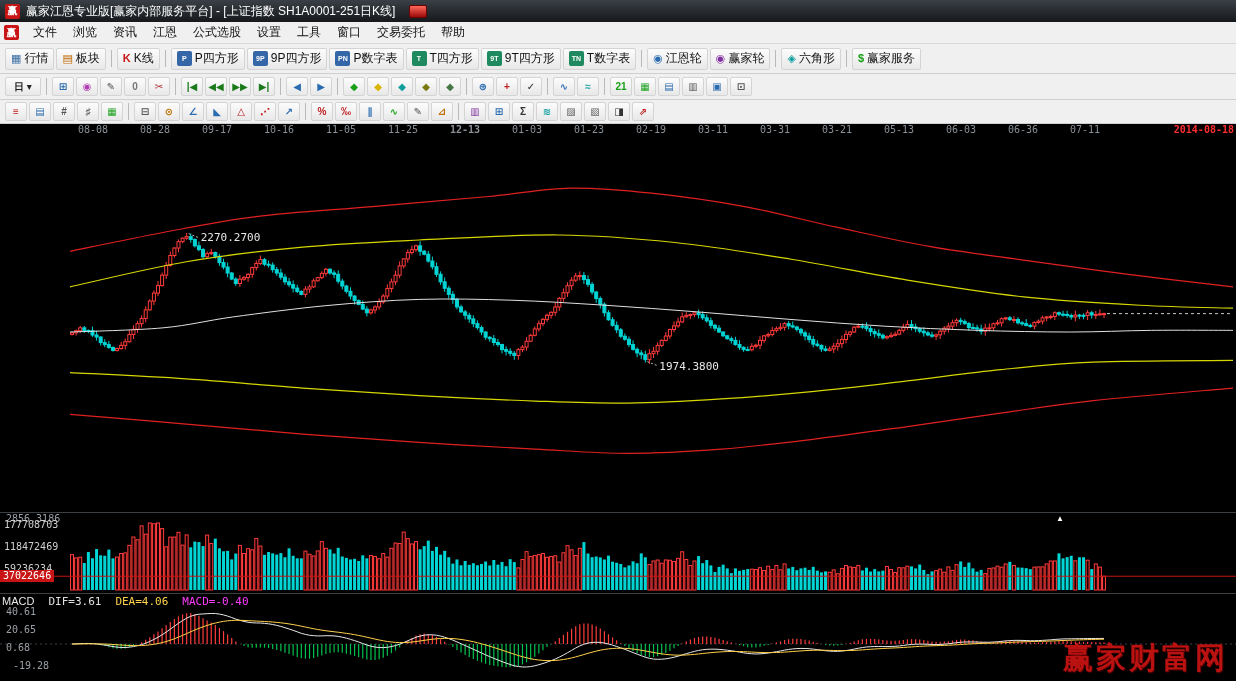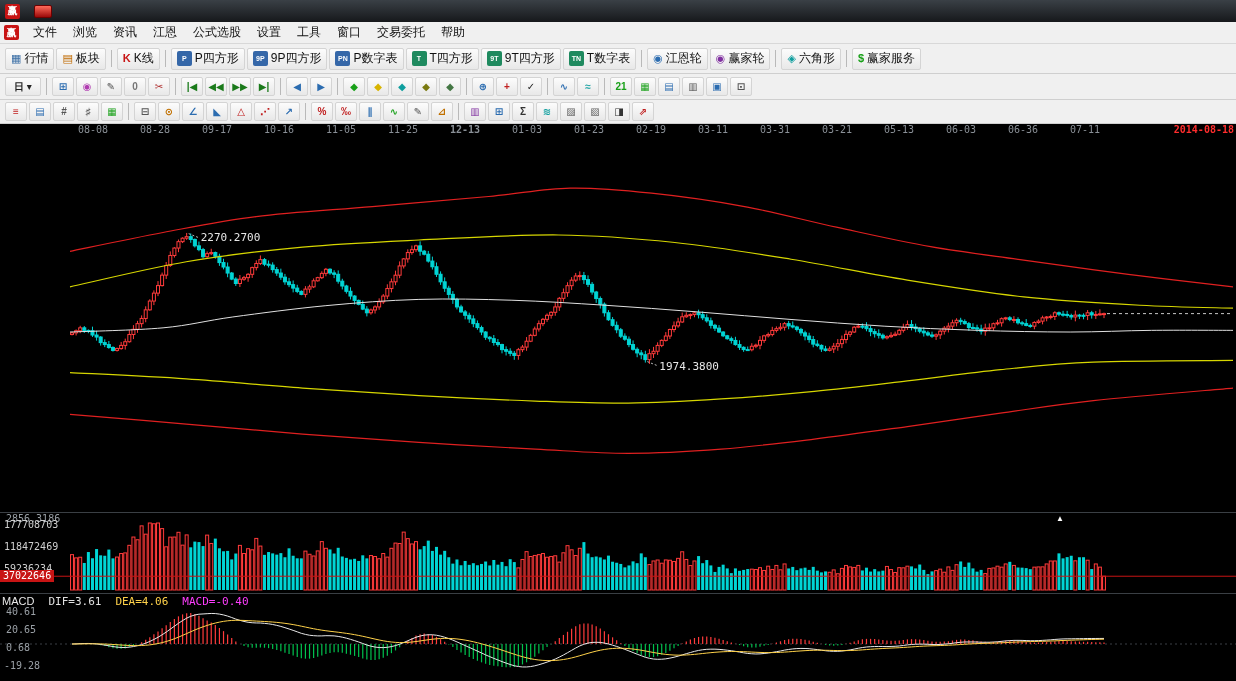--- a/index.html
+++ b/index.html
@@ -40,30 +40,31 @@
 .hdr-right{margin-left:auto;display:flex;gap:8px}
 .sym-code{color:#e8e8e8}.sym-name{color:#ffd24a;font-family:"Liberation Sans",sans-serif}
 
 .ovl{position:absolute;font-size:10px;font-family:"DejaVu Sans Mono",monospace;color:#cfcfcf;white-space:nowrap}
 #priceBottom{top:376px;left:6px;color:#9aa0a6}
 .v1{top:382px;left:4px}.v2{top:404px;left:4px}.v3{top:426px;left:4px}
 .vol-badge{position:absolute;top:433px;left:0;background:#c81414;color:#fff;font-size:10px;font-family:"DejaVu Sans Mono",monospace;padding:0 3px;line-height:12px}
 .macd-header{position:absolute;top:458px;left:2px;display:flex;gap:14px;font-size:11px;font-family:"DejaVu Sans Mono",monospace}
 .m-title{color:#e8e8e8;font-family:"Liberation Sans",sans-serif}
 .m-dif{color:#e0e0e0}.m-dea{color:#ffd24a}.m-macd{color:#ff3dff}
-.s1{top:469px;left:6px;color:#9aa0a6}.s2{top:487px;left:6px;color:#9aa0a6}.s3{top:505px;left:6px;color:#9aa0a6}.s4{top:523px;left:4px;color:#9aa0a6}
+.s1{top:469px;left:6px;color:#9aa0a6}.s2{top:487px;left:6px;color:#9aa0a6}.s3{top:505px;left:6px;color:#9aa0a6}.s4{top:523px;left:13px;color:#9aa0a6}
 .watermark{position:absolute;right:8px;bottom:2px;font-size:30px;font-weight:bold;color:#c41212;font-family:"DejaVu Serif","Liberation Serif",serif;letter-spacing:3px;text-shadow:1px 1px 0 #4a0000;opacity:.95}
 </style>
 </head>
 <body>
 
 <div id="app">
 
   <div class="titlebar">
     <span class="app-logo">赢</span>
+    <span class="title-text">赢家江恩专业版[赢家内部服务平台] - [上证指数  SH1A0001-251日K线]</span>
     <span class="title-badge"></span>
   </div>
 
   <div class="menubar">
     <span class="app-logo">赢</span>
   <span class="menu-item">文件</span>
       <span class="menu-item">浏览</span>
       <span class="menu-item">资讯</span>
       <span class="menu-item">江恩</span>
       <span class="menu-item">公式选股</span>
@@ -1376,15 +1377,16 @@
       <span class="m-title">MACD</span>
       <span class="m-dif">DIF=3.61</span>
       <span class="m-dea">DEA=4.06</span>
       <span class="m-macd">MACD=-0.40</span>
     </div>
     <span class="ovl s1">40.61</span>
     <span class="ovl s2">20.65</span>
     <span class="ovl s3">0.68</span>
     <span class="ovl s4">-19.28</span>
 
+    <div class="watermark">赢家财富网</div>
   </div>
 
 </div>
 
 </body></html>

